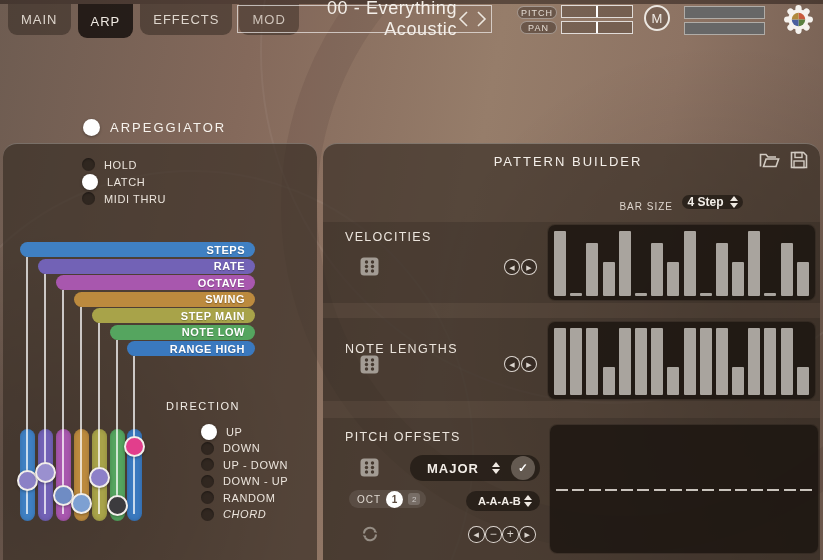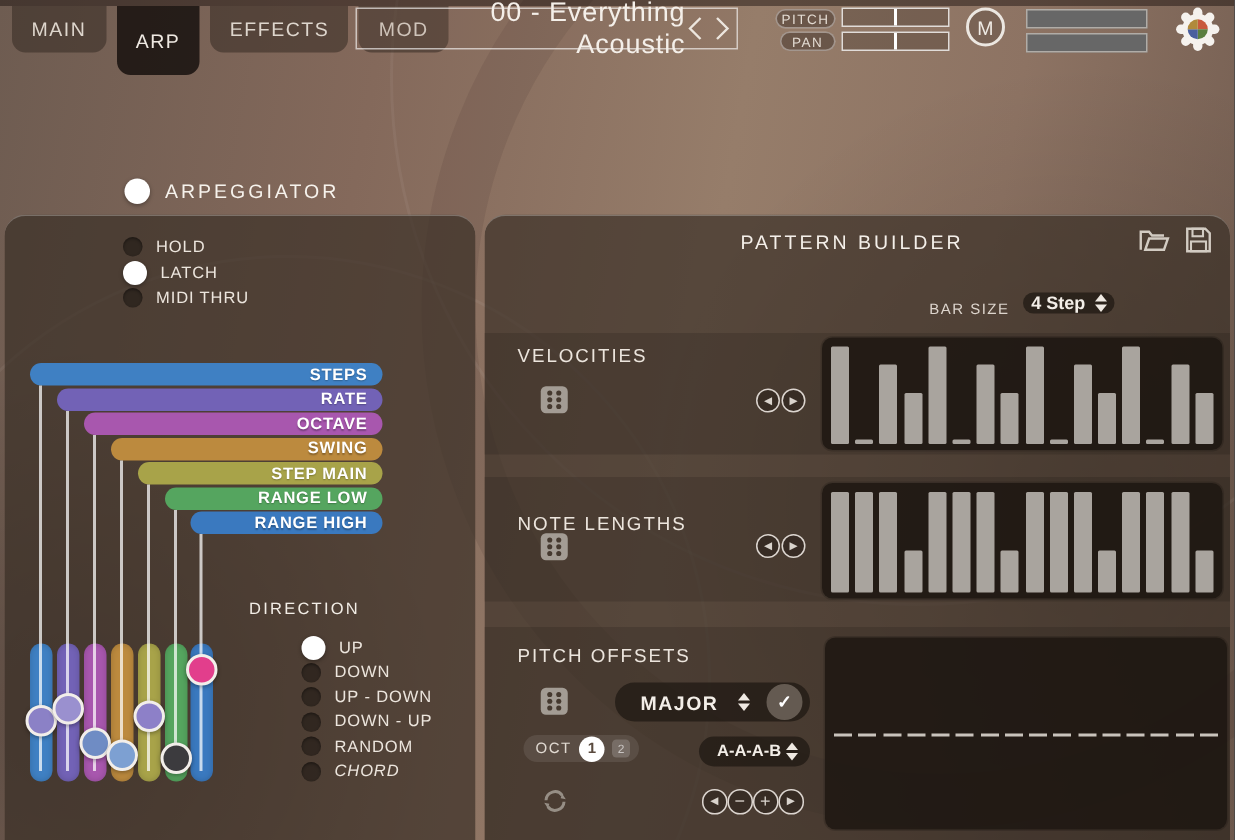--- a/index.html
+++ b/index.html
@@ -15,21 +15,21 @@
   .deco{position:absolute;border-radius:50%;pointer-events:none;}
   .deco1{left:-90px;top:170px;width:560px;height:560px;border:2px solid rgba(255,255,255,0.05);}
   .deco2{right:-150px;top:-140px;width:620px;height:620px;border:36px solid rgba(50,34,26,0.10);}
   .deco3{left:260px;top:-300px;width:700px;height:700px;border:2px solid rgba(255,255,255,0.05);}
   #topstrip{left:0;top:0;width:823px;height:4px;background:rgba(20,12,8,0.45);}
 
   
   #tabs{left:8px;top:4px;display:flex;gap:7px;}
   .tab{height:31px;padding:0 13px;display:flex;align-items:center;border-radius:0 0 9px 9px;
        background:rgba(52,41,34,0.55);color:#ded6cd;font-size:13px;letter-spacing:1px;cursor:pointer;}
-  .tab.active{background:rgba(30,23,19,0.92);height:46px;color:#efe9e2;}
+  .tab.active{background:rgba(30,23,19,0.92);height:34px;color:#efe9e2;}
   #preset-box{left:237px;top:5px;width:255px;height:28px;border:1.3px solid rgba(255,255,255,0.62);
       background:rgba(120,95,80,0.15);box-sizing:border-box;display:flex;align-items:center;cursor:pointer;}
   #preset-name{flex:1;text-align:right;font-size:18px;letter-spacing:0.6px;color:#f4efe9;padding-left:34px;}
   .chev{width:14px;height:18px;margin-right:3px;cursor:pointer;}
   .tiny-pill{border:1.3px solid rgba(255,255,255,0.38);background:rgba(55,43,36,0.45);border-radius:7px;
       font-size:9px;letter-spacing:1px;color:#e3dbd2;display:flex;align-items:center;justify-content:center;box-sizing:border-box;}
   .hslider{width:72px;height:13px;border:1.2px solid rgba(255,255,255,0.78);background:rgba(45,35,29,0.28);box-sizing:border-box;cursor:pointer;}
   .hmark{position:absolute;top:0;width:2px;height:100%;background:#fff;}
   #m-btn{left:644px;top:5px;width:26px;height:26px;border-radius:50%;border:2px solid #ece7e1;
       display:flex;align-items:center;justify-content:center;font-size:13px;color:#f0ebe5;background:rgba(60,46,38,0.25);box-sizing:border-box;cursor:pointer;}
@@ -174,21 +174,21 @@
       <div class="track" style="left: 55.5px; top: 429px; height: 92px; background: rgb(168, 87, 174);"></div>
       <div class="thumb" style="left: 52.5px; top: 485.38px; background: rgb(111, 140, 196);"></div>
       <div class="param-bar" style="left: 74px; top: 291.5px; width: 181px; background: rgb(188, 138, 62);">SWING</div>
       <div class="vline" style="left: 80.25px; top: 306.5px; height: 207.5px;"></div>
       <div class="track" style="left: 73.5px; top: 429px; height: 92px; background: rgb(188, 138, 62);"></div>
       <div class="thumb" style="left: 70.5px; top: 492.58px; background: rgb(125, 160, 210);"></div>
       <div class="param-bar" style="left: 92px; top: 308px; width: 163px; background: rgb(168, 163, 73);">STEP MAIN</div>
       <div class="vline" style="left: 98.25px; top: 323px; height: 191px;"></div>
       <div class="track" style="left: 91.5px; top: 429px; height: 92px; background: rgb(168, 163, 73);"></div>
       <div class="thumb" style="left: 88.5px; top: 466.66px; background: rgb(141, 128, 200);"></div>
-      <div class="param-bar" style="left: 110px; top: 324.5px; width: 145px; background: rgb(85, 165, 95);">RANGE LOW</div>
+      <div class="param-bar" style="left: 110px; top: 324.5px; width: 145px; background: rgb(85, 165, 95);">NOTE LOW</div>
       <div class="vline" style="left: 116.25px; top: 339.5px; height: 174.5px;"></div>
       <div class="track" style="left: 109.5px; top: 429px; height: 92px; background: rgb(85, 165, 95);"></div>
       <div class="thumb" style="left: 106.5px; top: 494.74px; background: rgb(60, 59, 62);"></div>
       <div class="param-bar" style="left: 127px; top: 341px; width: 128px; background: rgb(58, 121, 191);">RANGE HIGH</div>
       <div class="vline" style="left: 133.25px; top: 356px; height: 158px;"></div>
       <div class="track" style="left: 126.5px; top: 429px; height: 92px; background: rgb(58, 121, 191);"></div>
       <div class="thumb" style="left: 123.5px; top: 436.42px; background: rgb(226, 62, 140);"></div>
     </div>
   <div id="direction-title" class="abs">DIRECTION</div>
   <div id="direction-options">

